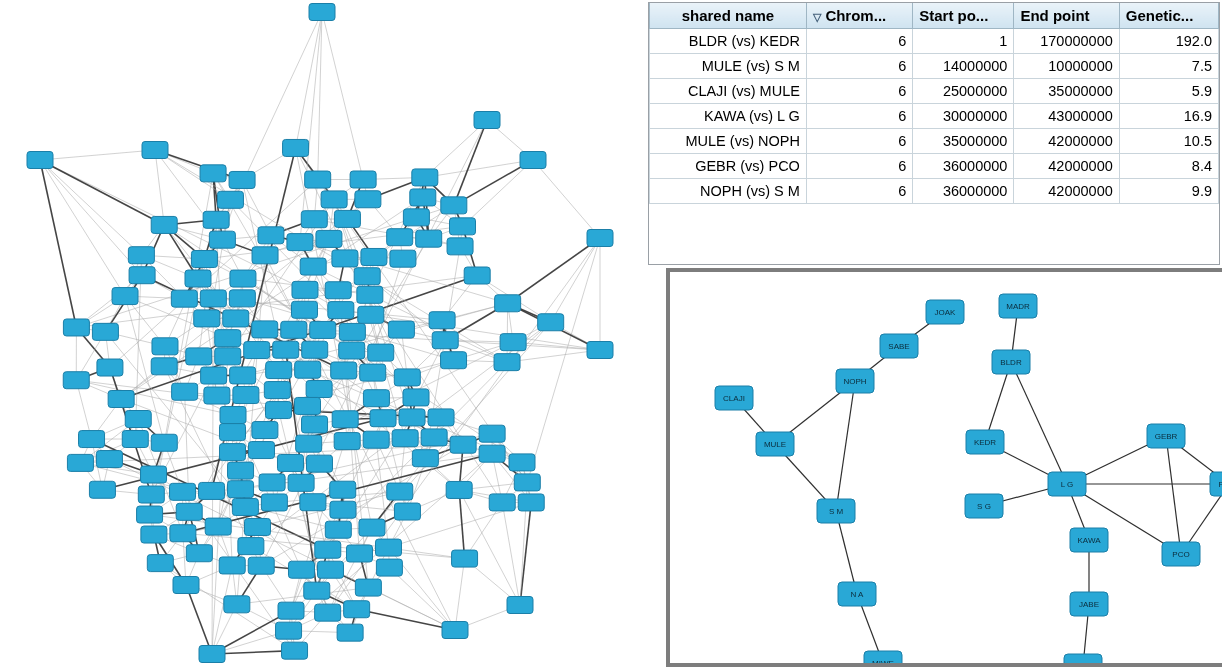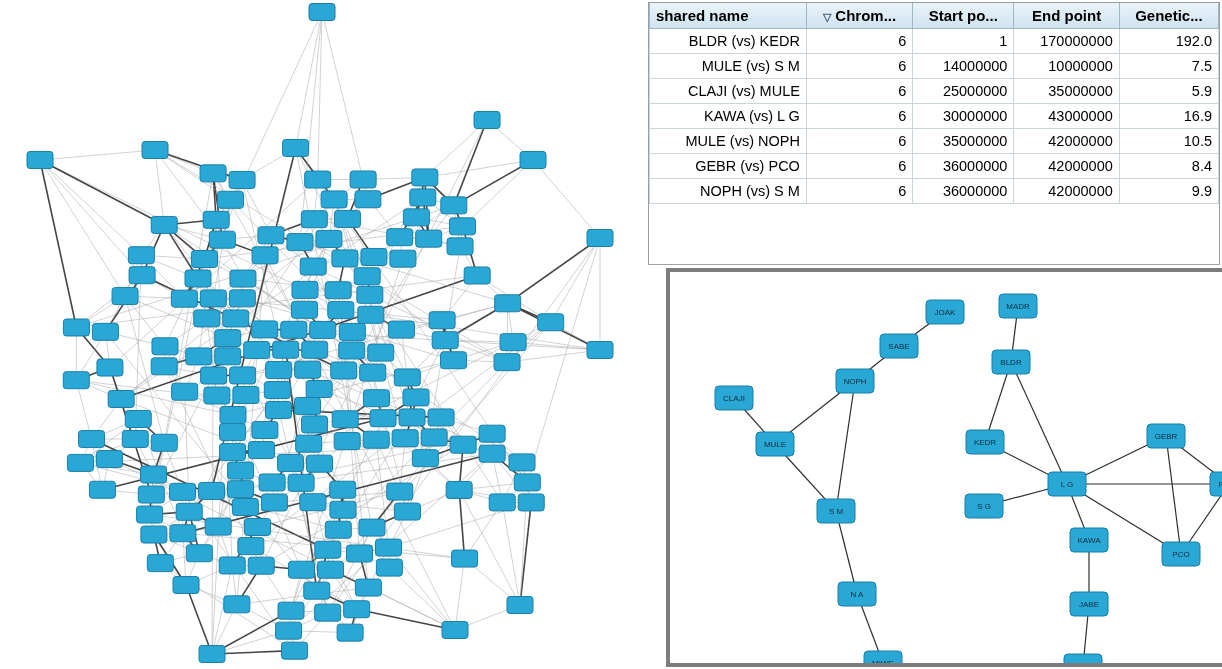--- a/index.html
+++ b/index.html
@@ -45,24 +45,24 @@
     color: #000;
   }
   table.datagrid th {
     background: #d7e7f2;
     background: linear-gradient(#eaf3f9, #cfe3f0);
     border: 1px solid #9fb6c4;
     border-top: none;
     font-weight: bold;
     font-size: 15px;
     padding: 4px 6px;
-    text-align: center;
+    text-align: left;
     white-space: nowrap;
   }
-  table.datagrid th.th-name { text-align: left; }
+  table.datagrid th.th-name { text-align: center; }
   table.datagrid td {
     border: 1px solid #c9d4db;
     padding: 2px 6px;
     white-space: nowrap;
     background: #ffffff;
     height: 20px;
   }
   td.c-name { text-align: right; }
   td.c-num  { text-align: right; }
   .filter-glyph {

